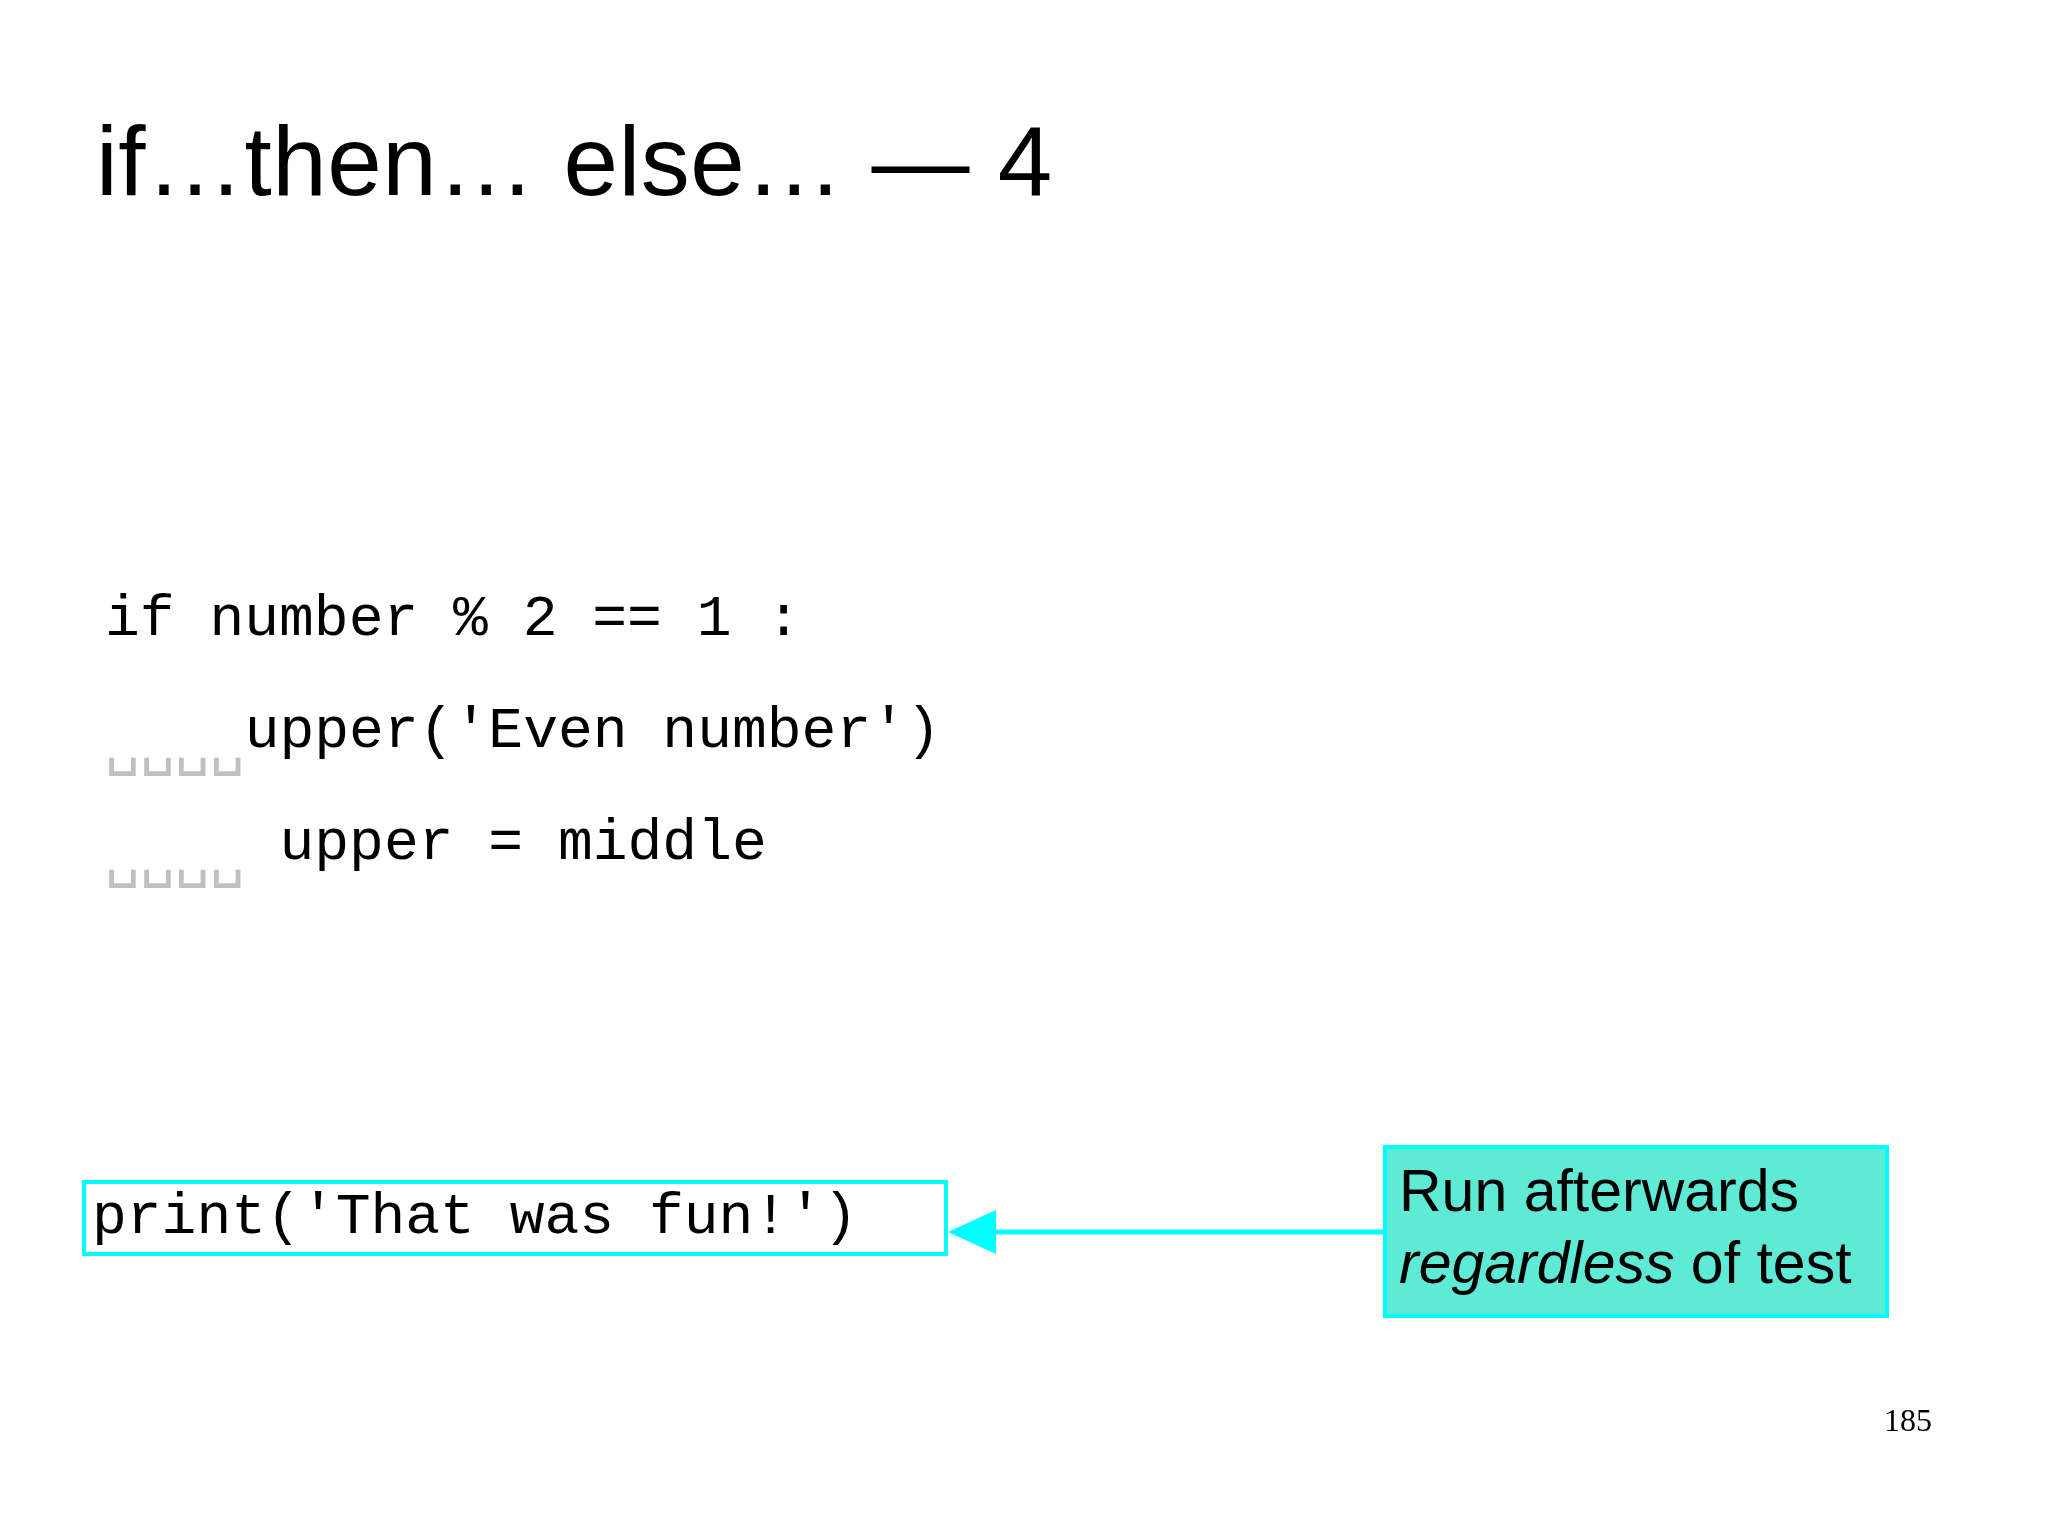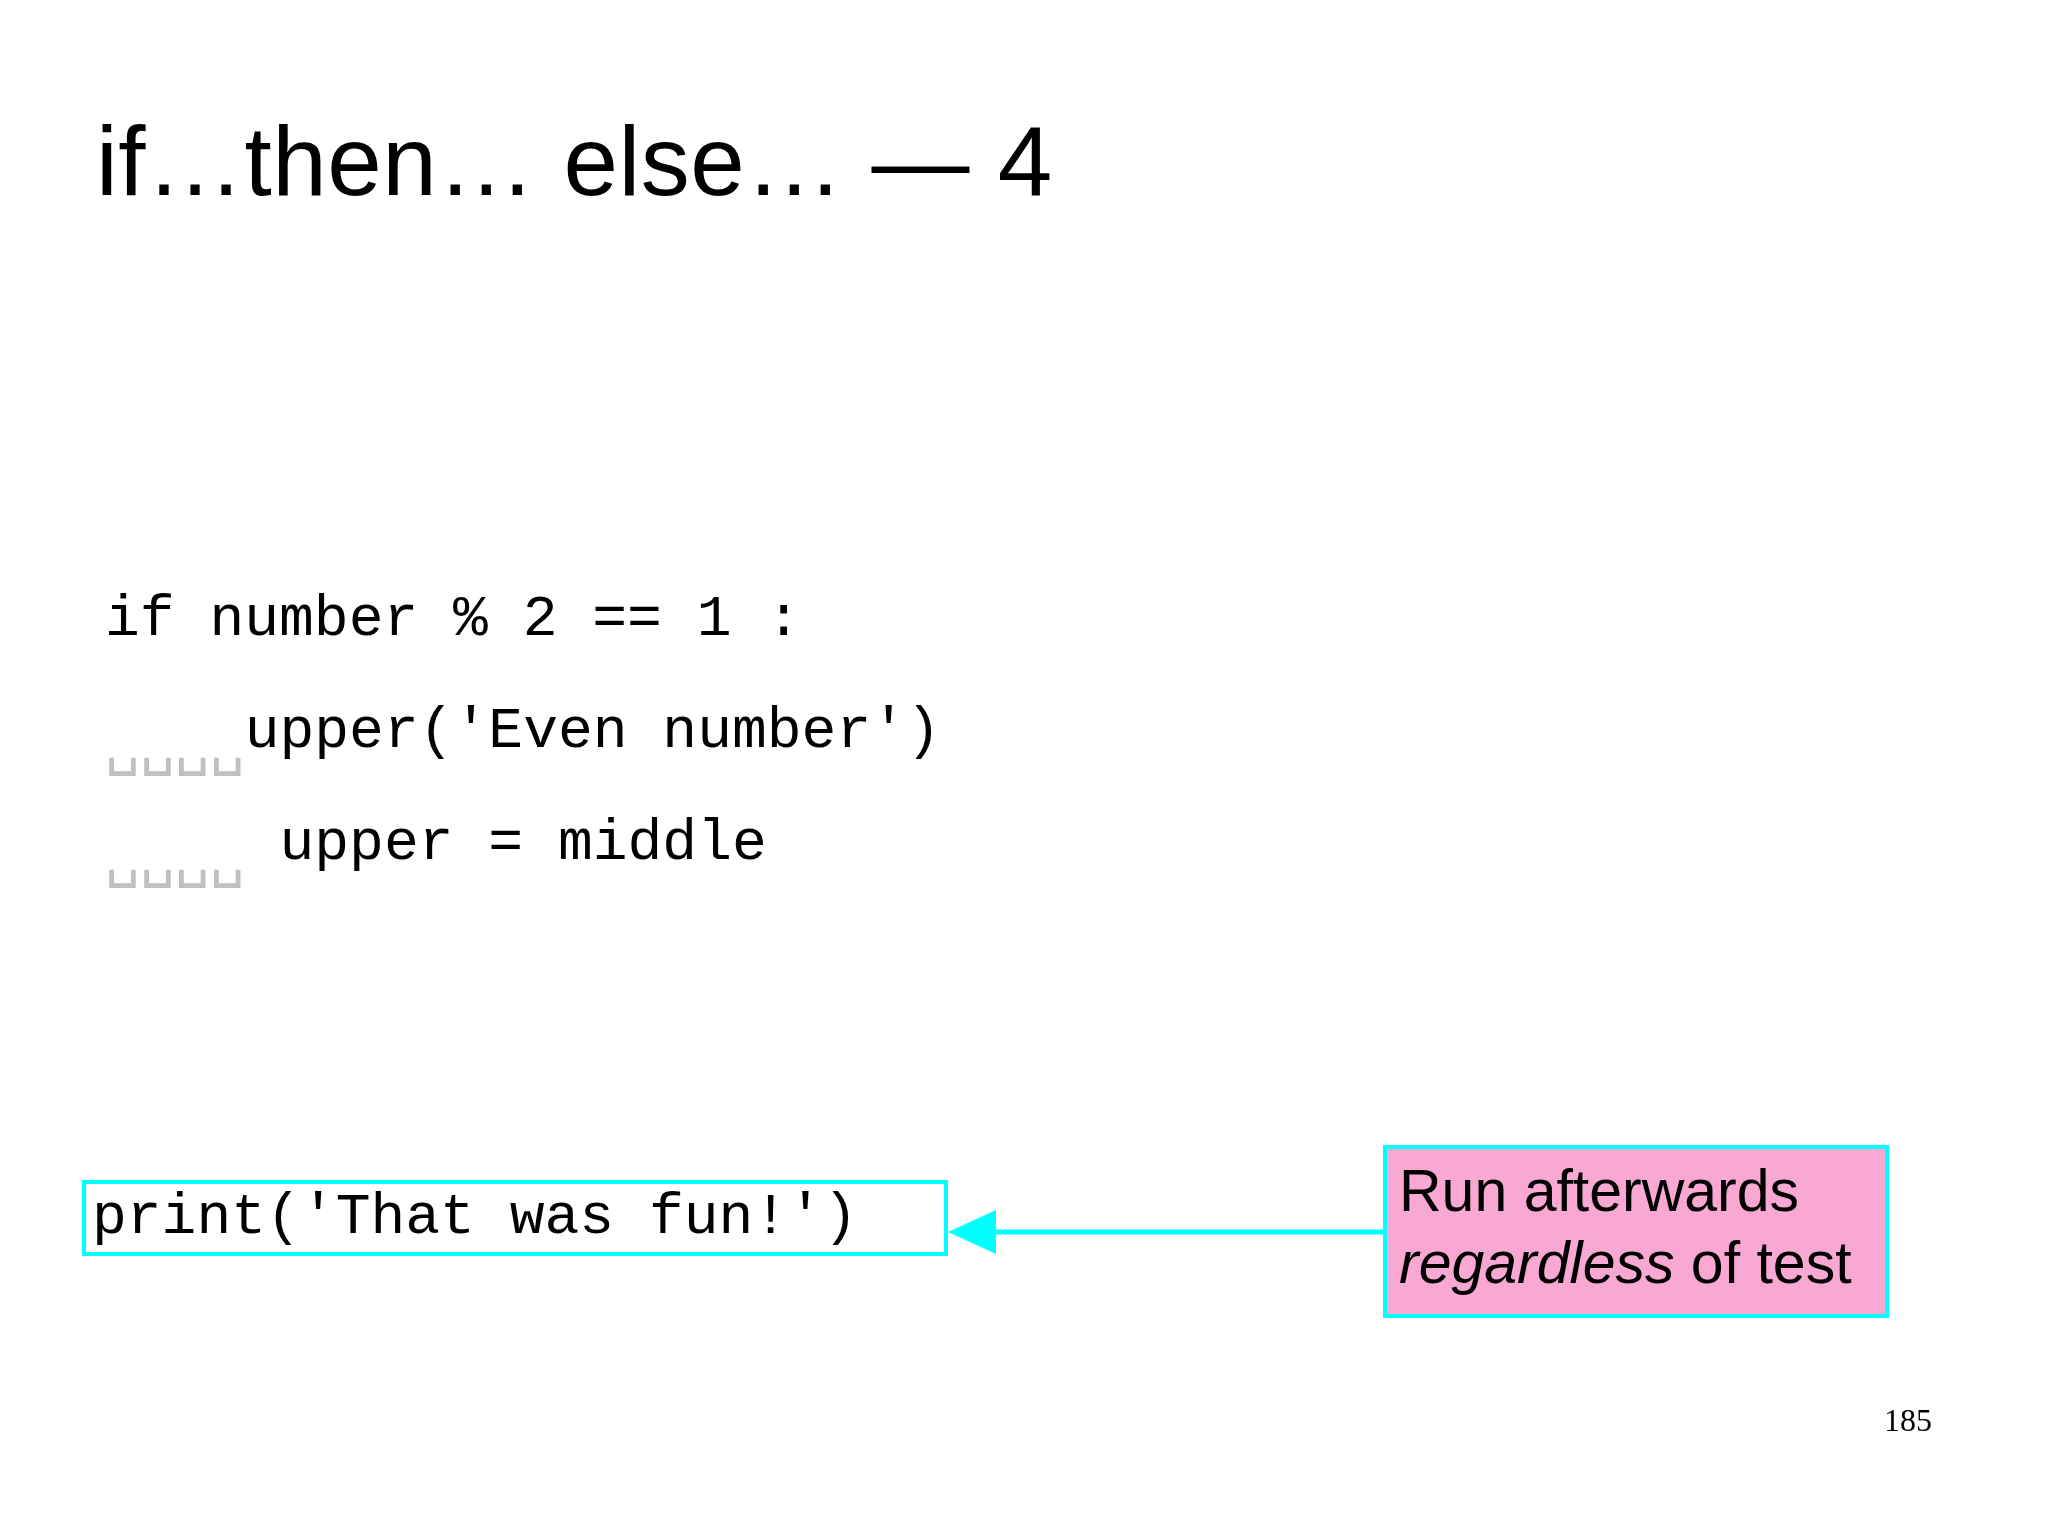--- a/index.html
+++ b/index.html
@@ -84,21 +84,21 @@
 
   
   #callout-box {
     position: absolute;
     left: 1383px;
     top: 1145px;
     width: 506px;
     height: 173px;
     box-sizing: border-box;
     border: 4px solid #00ffff;
-    background: #f9a8d4;
+    background: #5eead4;
     padding: 6px 10px 0 12px;
   }
   .callout-line {
     font-family: "Liberation Sans", sans-serif;
     font-size: 59px;
     line-height: 72px;
     color: #000000;
     white-space: nowrap;
   }
   .callout-em {

